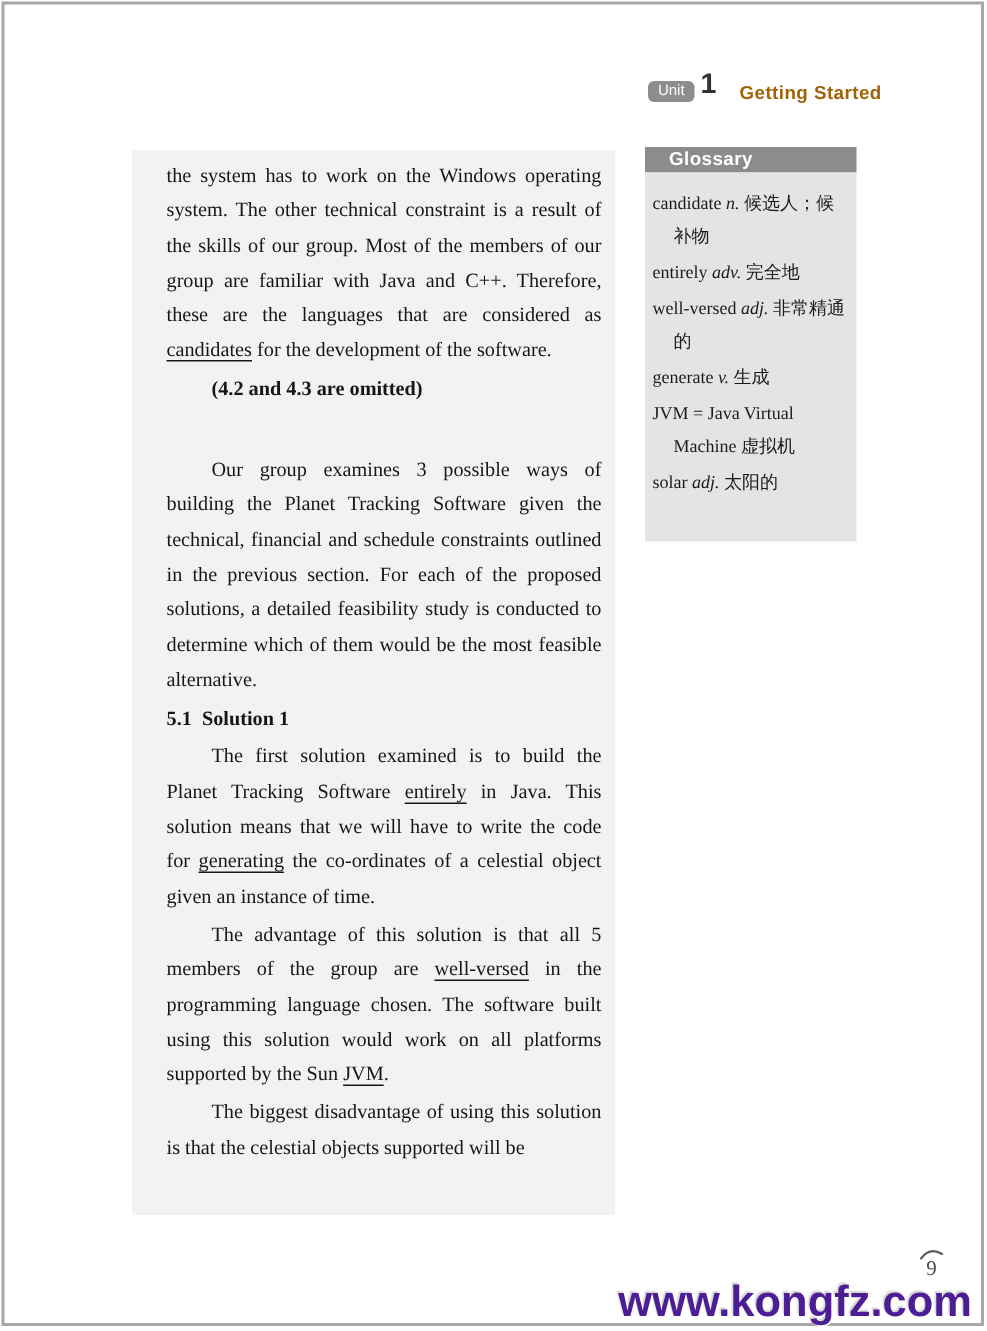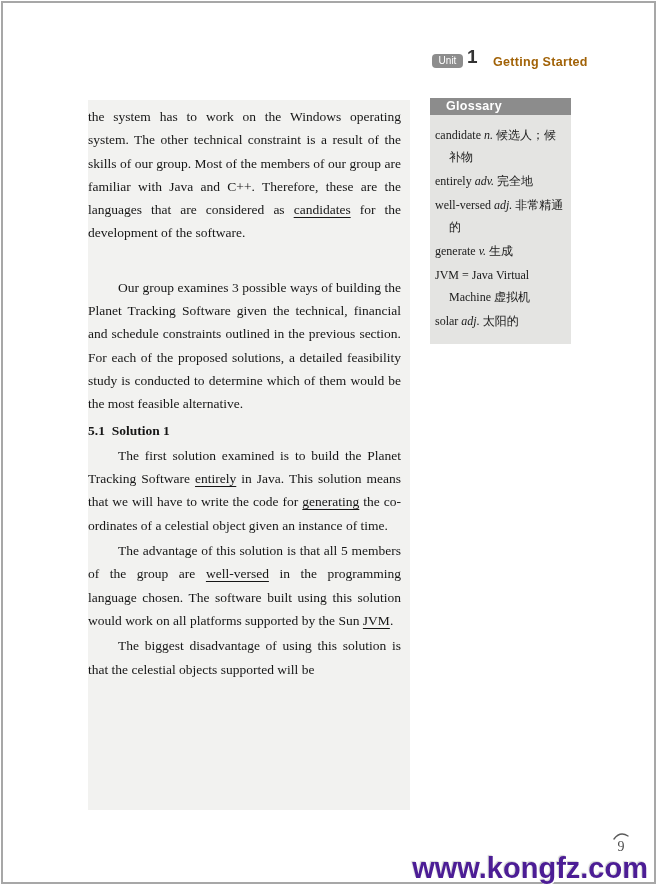--- a/index.html
+++ b/index.html
@@ -26,39 +26,39 @@
   }
   .unit-title{
     position:absolute;left:493px;top:55px;
     font-family:"Liberation Sans",sans-serif;font-weight:bold;
     font-size:12.5px;color:#a16207;letter-spacing:0.3px;
   }
   
   .main-col{
     position:absolute;left:88px;top:100px;width:322px;height:710px;
     box-sizing:border-box;background:#f2f2f0;
-    padding:3px 9px 8px 0;overflow:hidden;
+    padding:3px 9px 8px 23px;overflow:hidden;
     text-align:justify;font-size:13.5px;line-height:23.3px;color:#161616;
   }
   .main-col p{margin:2px 0;}
   .main-col p.heading{margin:3px 0 2px 0;text-align:left;}
   .indent{text-indent:30px;}
   .spacer{height:27px;}
   .u{text-decoration:underline;text-underline-offset:3px;}
   .b{font-weight:bold;}
   .i{font-style:italic;}
   
   .glossary{position:absolute;left:430px;top:98px;width:141px;}
   .g-header{
     box-sizing:border-box;height:17px;background:#8c8c8c;color:#ffffff;
     font-family:"Liberation Sans",sans-serif;font-weight:bold;
     font-size:12.5px;line-height:17px;padding-left:16px;letter-spacing:0.3px;
   }
   .g-body{
-    background:#e4e4e2;padding:9px 5px 10px 5px;
+    background:#e4e4e2;padding:9px 5px 27px 5px;
     font-size:12px;line-height:22px;color:#1a1a1a;
   }
   .g-entry{padding-left:14px;text-indent:-14px;margin-bottom:2px;}
   
   .watermark{
     position:absolute;right:10px;bottom:2px;text-align:right;
     pointer-events:none;z-index:1;
   }
   .wm1{
     font-family:"DejaVu Serif",serif;font-weight:bold;
@@ -83,20 +83,21 @@
 <body>
 
 <div class="frame"></div>
 
 <div class="unit-badge">Unit</div>
 <div class="unit-number">1</div>
 <div class="unit-title">Getting Started</div>
 
 <div class="main-col">
     <p class="body"><span>the system has to work on the Windows operating system. The other technical constraint is a result of the skills of our group. Most of the members of our group are familiar with Java and C++. Therefore, these are the languages that are considered as </span><span class="u">candidates</span><span> for the development of the software.</span></p>
+    <p class="body indent"><span class="b">(4.2 and 4.3 are omitted)</span></p>
     <div class="spacer"></div>
     <p class="body indent"><span>Our group examines 3 possible ways of building the Planet Tracking Software given the technical, financial and schedule constraints outlined in the previous section. For each of the proposed solutions, a detailed feasibility study is conducted to determine which of them would be the most feasible alternative.</span></p>
     <p class="heading"><span class="b">5.1&nbsp;&nbsp;Solution 1</span></p>
     <p class="body indent"><span>The first solution examined is to build the Planet Tracking Software </span><span class="u">entirely</span><span> in Java. This solution means that we will have to write the code for </span><span class="u">generating</span><span> the co-ordinates of a celestial object given an instance of time.</span></p>
     <p class="body indent"><span>The advantage of this solution is that all 5 members of the group are </span><span class="u">well-versed</span><span> in the programming language chosen. The software built using this solution would work on all platforms supported by the Sun </span><span class="u">JVM</span><span>.</span></p>
     <p class="body indent"><span>The biggest disadvantage of using this solution is that the celestial objects supported will be</span></p>
   </div>
 
 <div class="glossary">
   <div class="g-header">Glossary</div>

